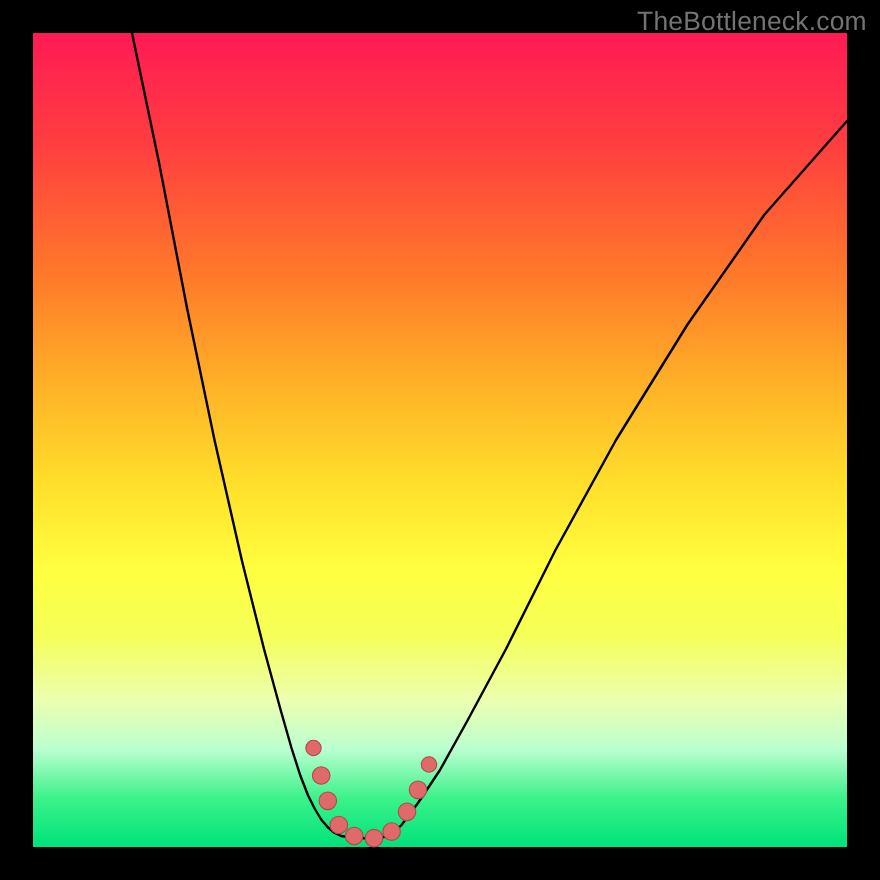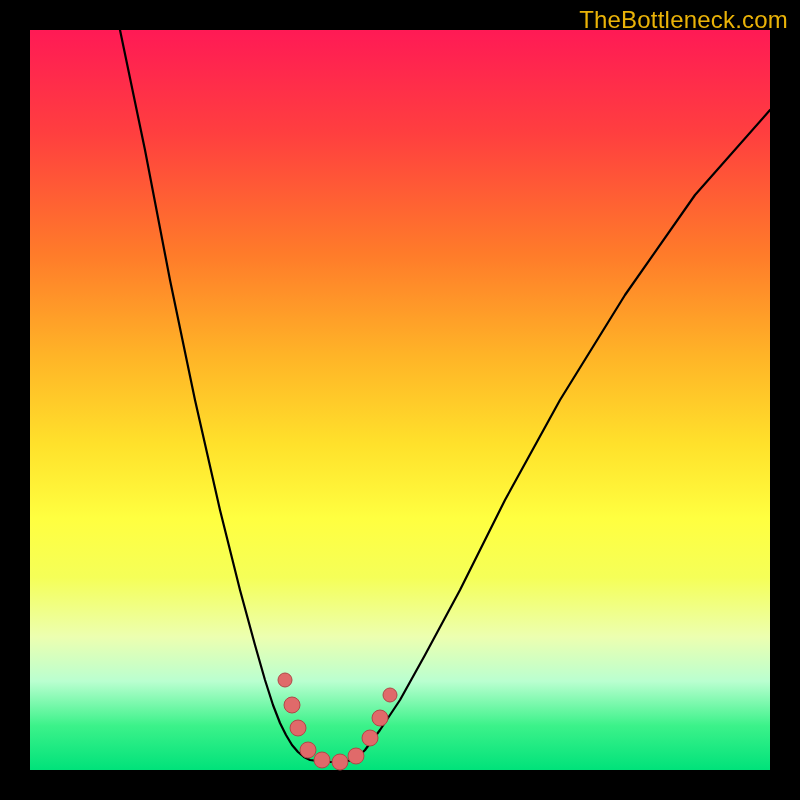--- a/index.html
+++ b/index.html
@@ -33,21 +33,21 @@
       #f5ff58 74%,
       #ecffb0 82%,
       #baffd0 88%,
       #3cf28a 94%,
       #00e27a 100%);
   }
   .watermark {
     position: absolute;
     top: 6px;
     right: 12px;
-    color: #eab308;
+    color: #737373;
     font-size: 24px;
     letter-spacing: 0.2px;
     font-weight: 400;
     user-select: none;
   }
   svg.curve {
     position: absolute;
     left: 0;
     top: 0;
     width: 740px;

